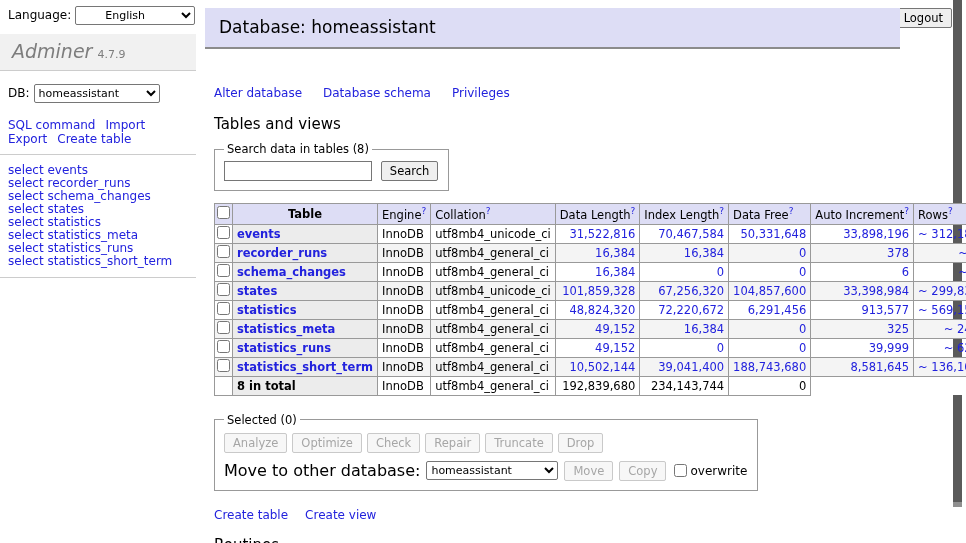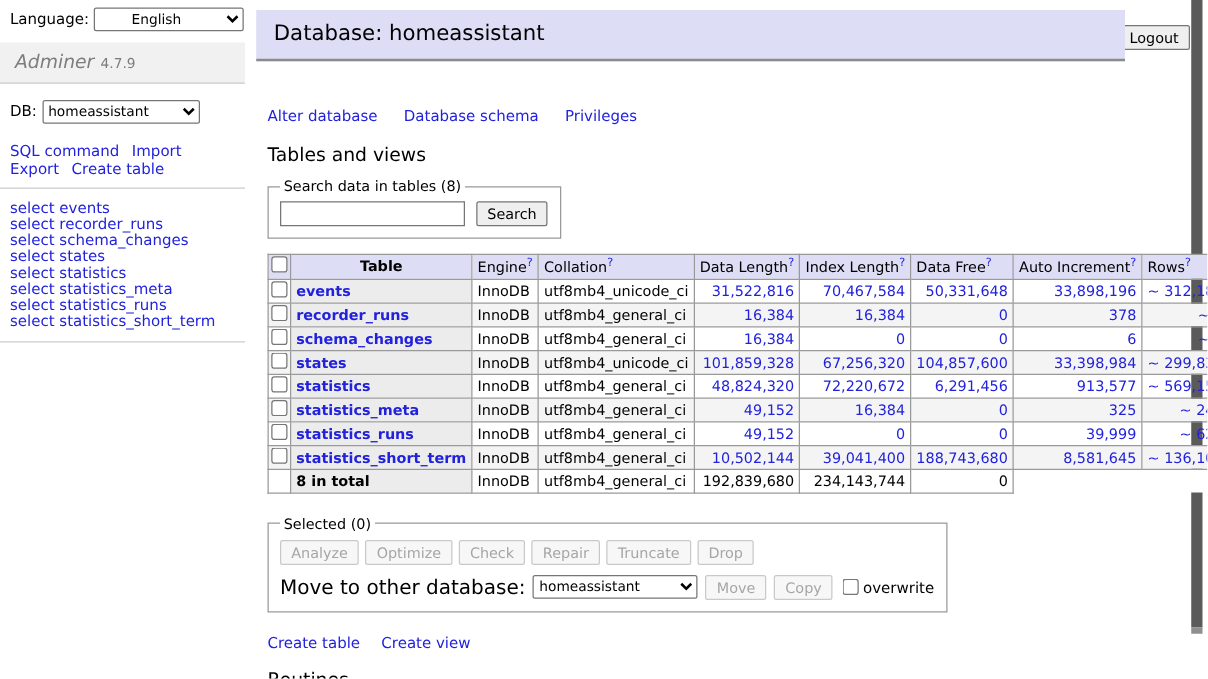--- a/index.html
+++ b/index.html
@@ -7,32 +7,32 @@
   body { font-family:"DejaVu Sans", sans-serif; }
   .screen { position:relative; width:966px; height:543px; overflow:hidden; background:#fff; color:#000; font-size:12px; }
   a { color:#2222dd; text-decoration:none; cursor:pointer; }
 
   
   #sidebar { position:absolute; left:0; top:0; width:196px; height:543px; background:#fff; }
   .lang-row { margin:6px 0 0 8px; font-size:12px; }
   select { font-family:inherit; font-size:11px; height:19px; border:1px solid #767676; background:#fff; border-radius:2px; }
   .lang-row select { width:120px; margin-left:4px;padding-left:25px; }
   .brand { margin-top:9px; background:#f1f1f1; border-bottom:1px solid #ccc; padding:6px 0 8px 12px; }
-  .brand .name { font-style:italic; font-size:15px; color:#7d7d7d; }
+  .brand .name { font-style:italic; font-size:19px; color:#7d7d7d; }
   .brand .ver { font-size:11px; color:#7d7d7d; margin-left:5px; }
   .db-row { margin:13px 0 0 8px; }
   .db-row select { width:126px; margin-left:4px; }
   .side-actions { margin:15px 8px 0 8px; line-height:14px; }
   .side-actions a { margin-right:10px; }
   hr.side-sep { border:none; border-top:1px solid #ccc; margin:8px 0 0 0; }
   .side-tables { margin:9px 0 9px 8px; }
   .side-tables a { display:block; line-height:13px; font-size:12px; }
 
   
-  #logout-btn { position:absolute; top:20px; right:14px; }
+  #logout-btn { position:absolute; top:8px; right:14px; }
   button { font-family:inherit; font-size:11.5px; padding:2px 8px; border:1px solid #767676; background:#efefef; border-radius:2px; color:#000; }
   button:disabled { color:#a6a6a6; border-color:#c9c9c9; background:#f7f7f7; }
 
   
   #scrollbar-thumb { position:absolute; left:953px; top:0; width:9px; height:502px; background:#5a5a5a; }
   #scrollbar-cap { position:absolute; left:953px; top:502px; width:9px; height:5px; background:#8f8f8f; }
 
   
   #main { position:absolute; left:205px; top:0; width:700px; }
   #breadcrumb { display:inline-block; background:#eee; height:22px; line-height:22px; padding:0 10px; white-space:nowrap; }

